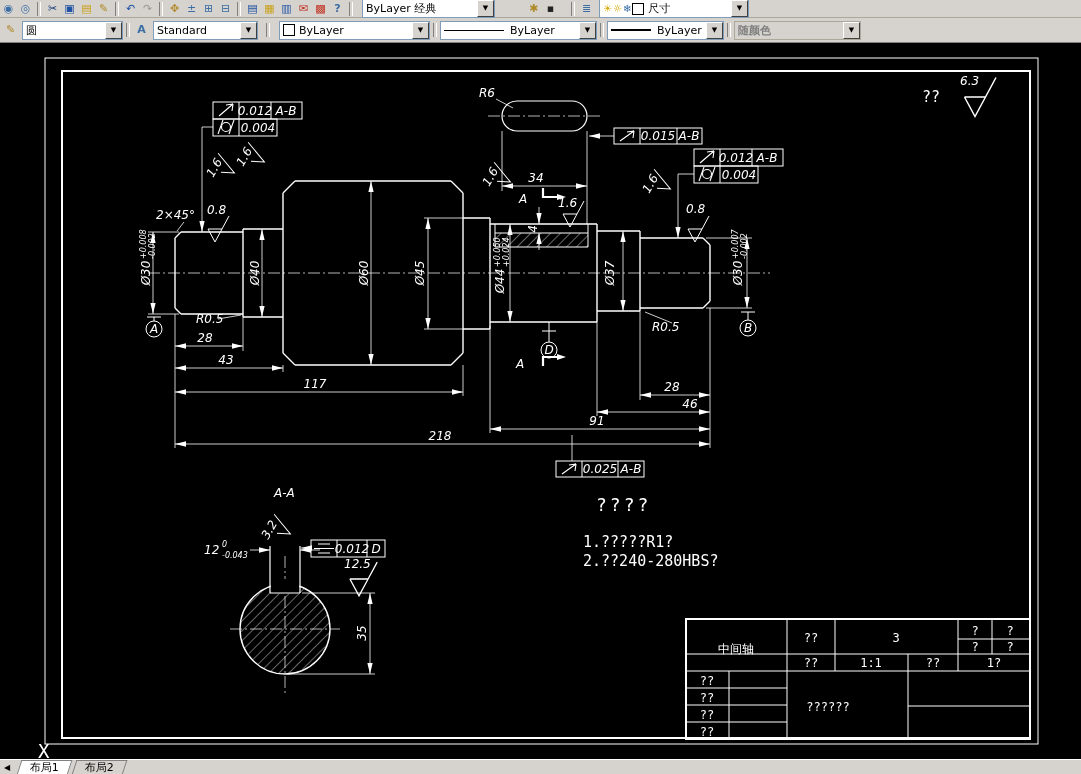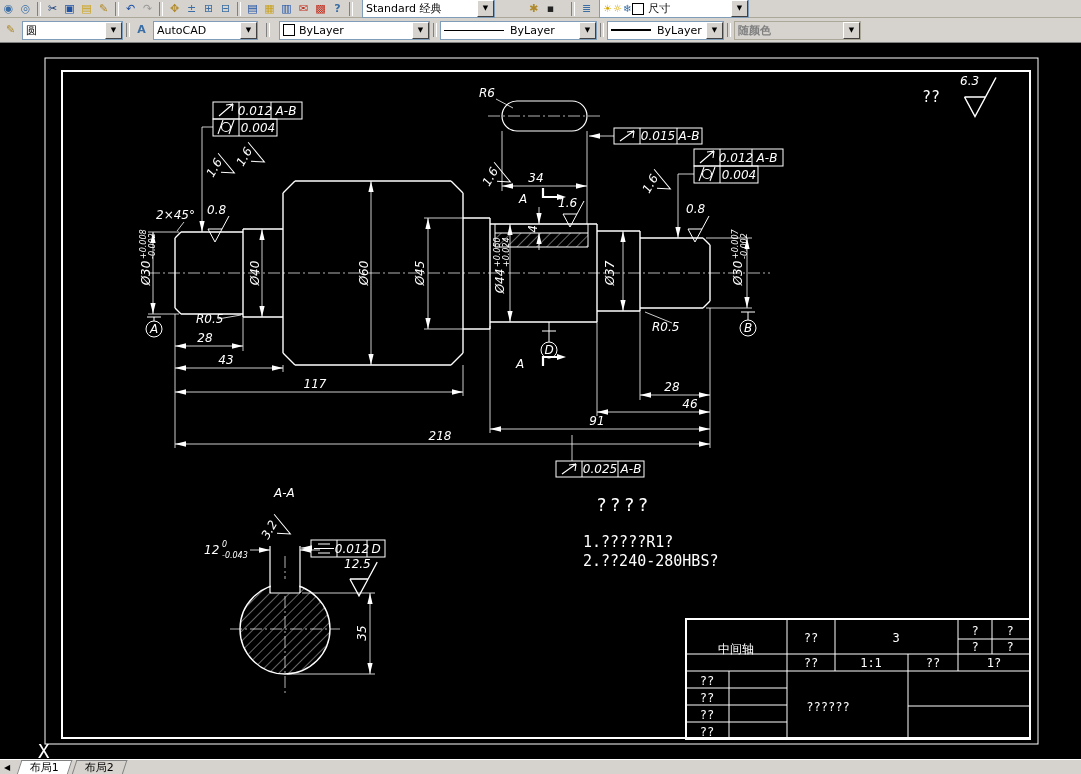--- a/index.html
+++ b/index.html
@@ -67,21 +67,21 @@
     <span class="icon c4">⊟</span>
     <span class="sep"></span>
     <span class="icon c1">▤</span>
     <span class="icon c5">▦</span>
     <span class="icon c1">▥</span>
     <span class="icon c3">✉</span>
     <span class="icon c3">▩</span>
     <span class="icon c4" style="font-weight:bold">?</span>
     <span class="sep"></span>
     <div class="combo" style="width:128px;margin-left:6px">
-      <span class="val">Standard 经典</span>
+      <span class="val">ByLayer 经典</span>
       <span class="btn">▼</span>
     </div>
     <span class="icon c2" style="margin-left:30px">✱</span>
     <span class="icon" style="color:#222">▪</span>
     <span class="sep" style="margin-left:12px"></span>
     <span class="icon c4">≣</span>
     <div class="combo" style="width:145px;margin-left:4px">
       <span class="mini y">☀</span>
       <span class="mini y">☼</span>
       <span class="mini b">❄</span>
@@ -93,21 +93,21 @@
 
   <div class="tb tb2">
     <span class="icon c2" style="margin-left:2px">✎</span>
     <div class="combo" style="width:96px;margin-left:3px">
       <span class="val">圆</span>
       <span class="btn">▼</span>
     </div>
     <span class="sep"></span>
     <span class="icon c4" style="font-weight:bold">A</span>
     <div class="combo" style="width:100px;margin-left:3px">
-      <span class="val">AutoCAD</span>
+      <span class="val">Standard</span>
       <span class="btn">▼</span>
     </div>
     <span class="sep" style="margin-left:8px"></span>
     <div class="combo" style="width:146px;margin-left:6px">
       <span class="chip"></span>
       <span class="val">ByLayer</span>
       <span class="btn">▼</span>
     </div>
     <span class="sep"></span>
     <div class="combo" style="width:152px">

